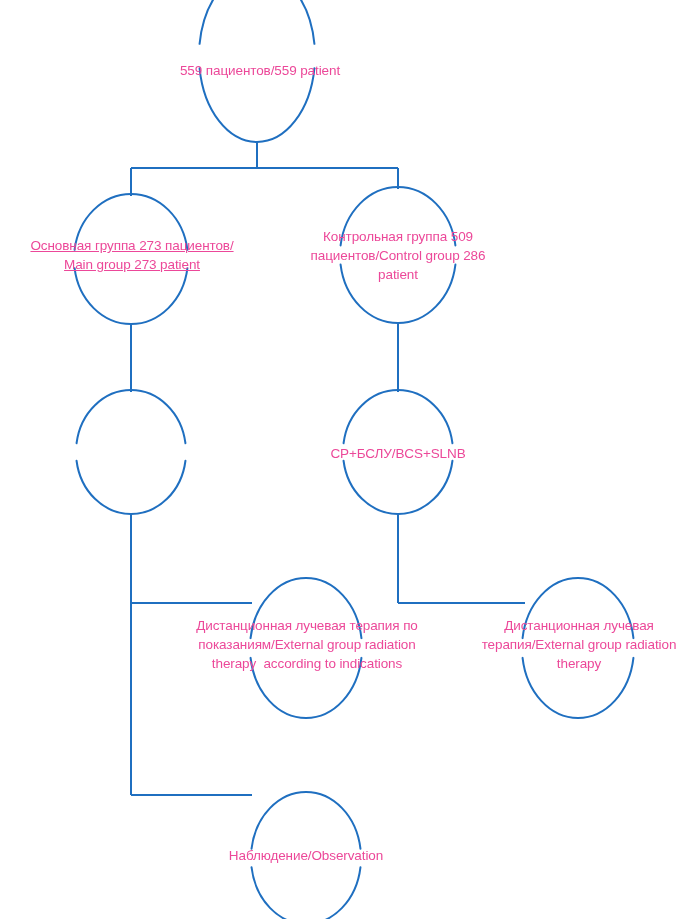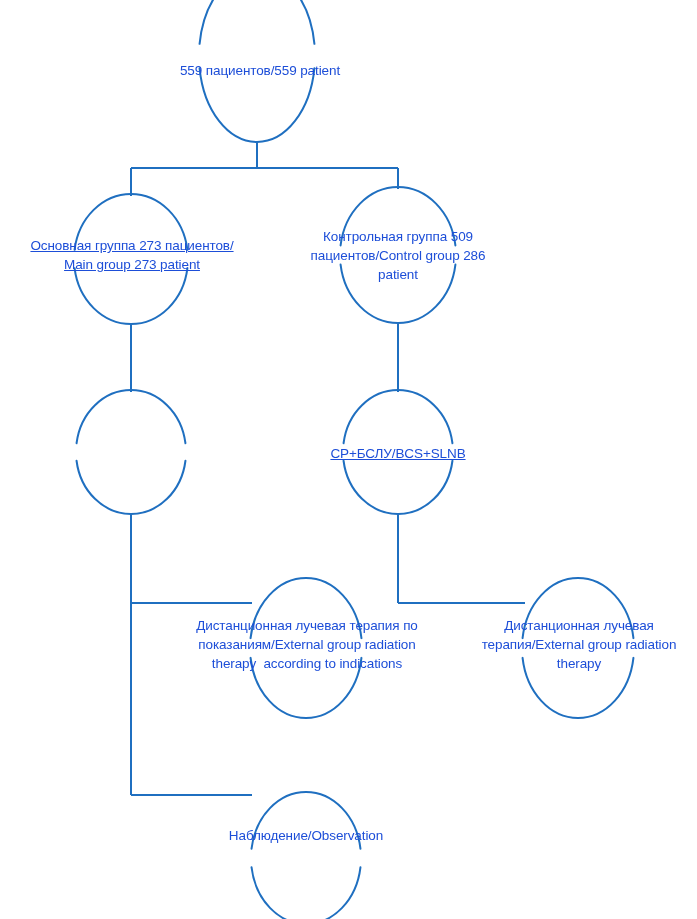--- a/index.html
+++ b/index.html
@@ -23,21 +23,21 @@
   svg.chart-svg {
     position: absolute;
     top: 0; left: 0;
     width: 697px;
     height: 919px;
     display: block;
   }
   .node-label {
     position: absolute;
     text-align: center;
-    color: #1d4ed8;
+    color: #ec4899;
     font-family: "Liberation Sans", sans-serif;
     font-size: 13.5px;
     line-height: 19px;
     white-space: pre-wrap;
     letter-spacing: -0.1px;
   }
 </style>
 </head>
 <body>
 
@@ -74,25 +74,25 @@
   <div class="node-label" style="left:145px; top:61px; width:230px;">559 пациентов/559 patient</div>
 
   <div class="node-label" style="left:7px; top:236px; width:250px;text-decoration:underline;">Основная группа 273 пациентов/
 Main group 273 patient</div>
 
   <div class="node-label" style="left:285px; top:227px; width:226px;">Контрольная группа 509
 пациентов/Control group 286
 patient</div>
 
 
-  <div class="node-label" style="left:295px; top:444px; width:206px;text-decoration:underline;">СР+БСЛУ/BCS+SLNB</div>
+  <div class="node-label" style="left:295px; top:444px; width:206px;">СР+БСЛУ/BCS+SLNB</div>
 
   <div class="node-label" style="left:158px; top:616px; width:298px;">Дистанционная лучевая терапия по
 показаниям/External group radiation
 therapy  according to indications</div>
 
   <div class="node-label" style="left:466px; top:616px; width:226px;">Дистанционная лучевая
 терапия/External group radiation
 therapy</div>
 
-  <div class="node-label" style="left:190px; top:826px; width:232px;">Наблюдение/Observation</div>
+  <div class="node-label" style="left:190px; top:846px; width:232px;">Наблюдение/Observation</div>
 
 </div>
 
 </body></html>

